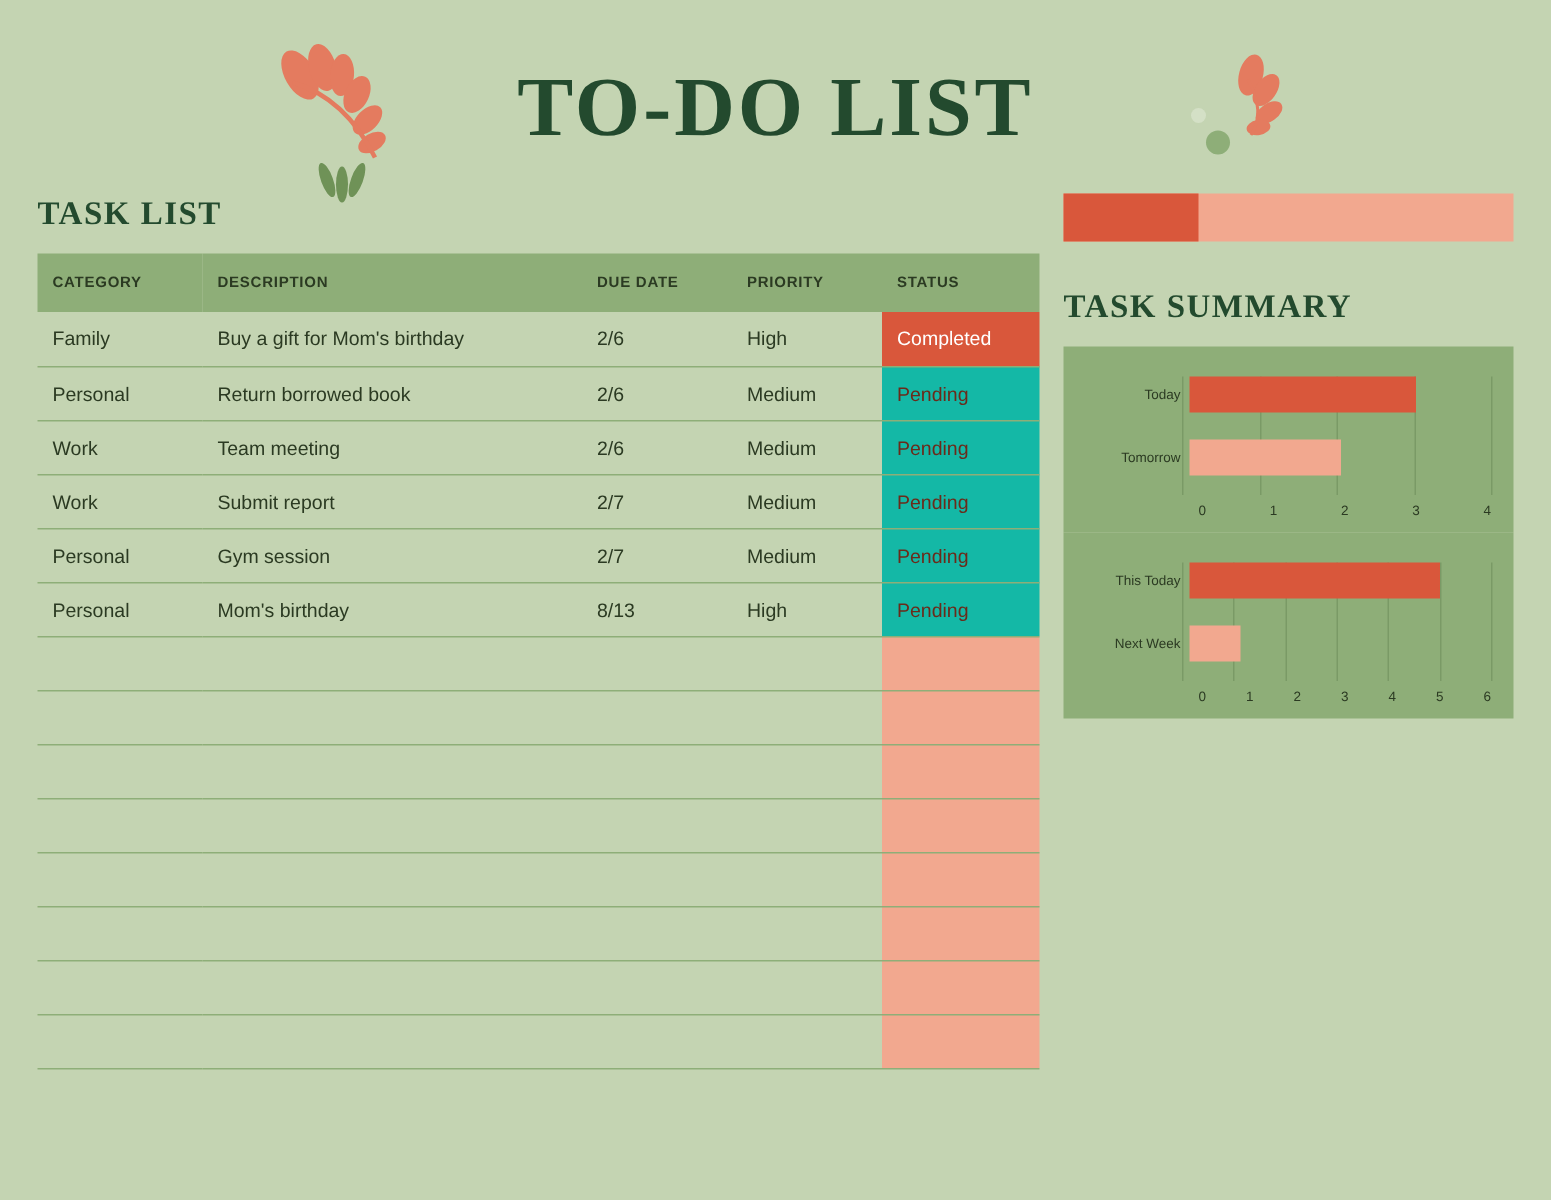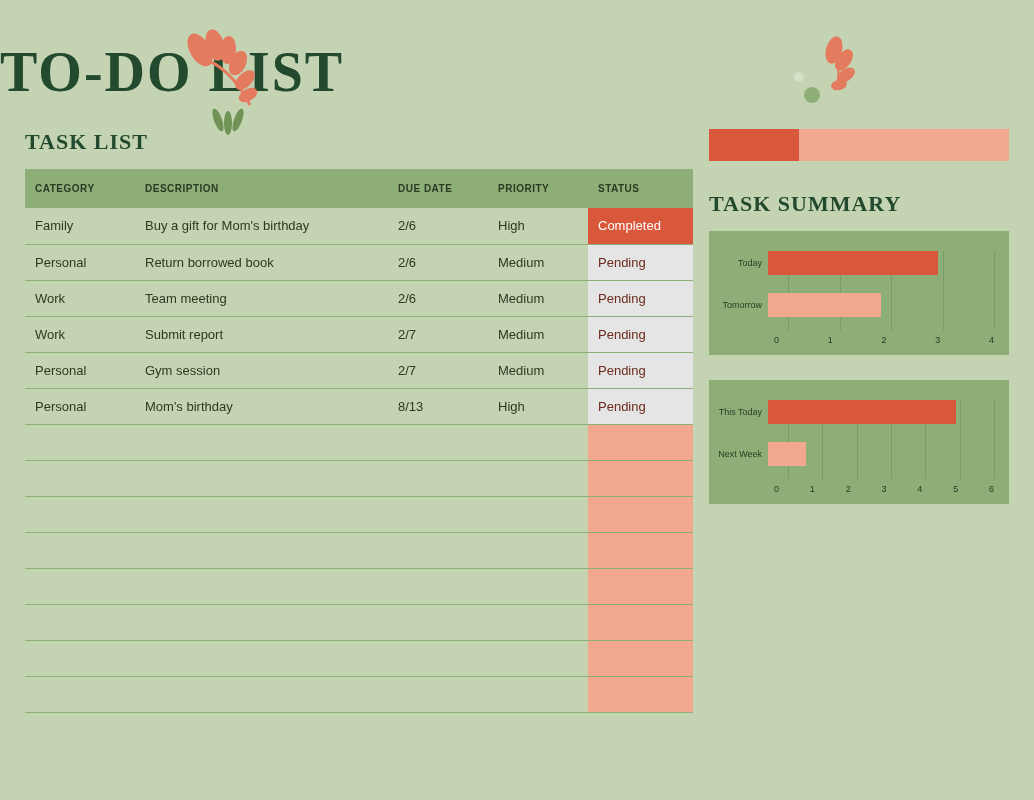--- a/index.html
+++ b/index.html
@@ -5,21 +5,21 @@
   * { box-sizing: border-box; margin: 0; padding: 0; }
   body {
     width: 1034px;
     height: 800px;
     background: #c4d4b2;
     font-family: Georgia, 'Times New Roman', serif;
     position: relative;
     overflow: hidden;
   }
   .header {
-    text-align: left;
+    text-align: center;
     padding-top: 40px;
     position: relative;
   }
   .title {
     font-size: 56px;
     font-weight: bold;
     color: #234a2e;
     letter-spacing: 2px;
     font-family: Georgia, serif;
   }
@@ -76,39 +76,38 @@
     border-bottom: 1px solid #8eae78;
     height: 36px;
   }
   .status-col { width: 105px; }
   .status-completed {
     background: #d9573b;
     color: #fff;
     font-weight: normal;
   }
   .status-pending {
-    background: #e5e5e5;
+    background: #14b8a6;
     color: #6b2a1a;
   }
   tbody tr.empty td { height: 36px; }
   tbody tr.empty td.status-col { background: #f2a88f; }
   .progress-bar {
     width: 100%;
     height: 32px;
     background: #f2a88f;
     margin-bottom: 30px;
   }
   .progress-fill {
     height: 100%;
     background: #d9573b;
   }
   .chart-box {
     background: #8eae78;
-    padding: 20px 15px 10px 1px;
-    margin-bottom: 25px;
+    padding: 20px 15px 10px 26px;
     position: relative;
   }
   .chart-row {
     display: flex;
     align-items: center;
     margin-bottom: 18px;
   }
   .chart-label {
     width: 58px;
     font-size: 9px;

